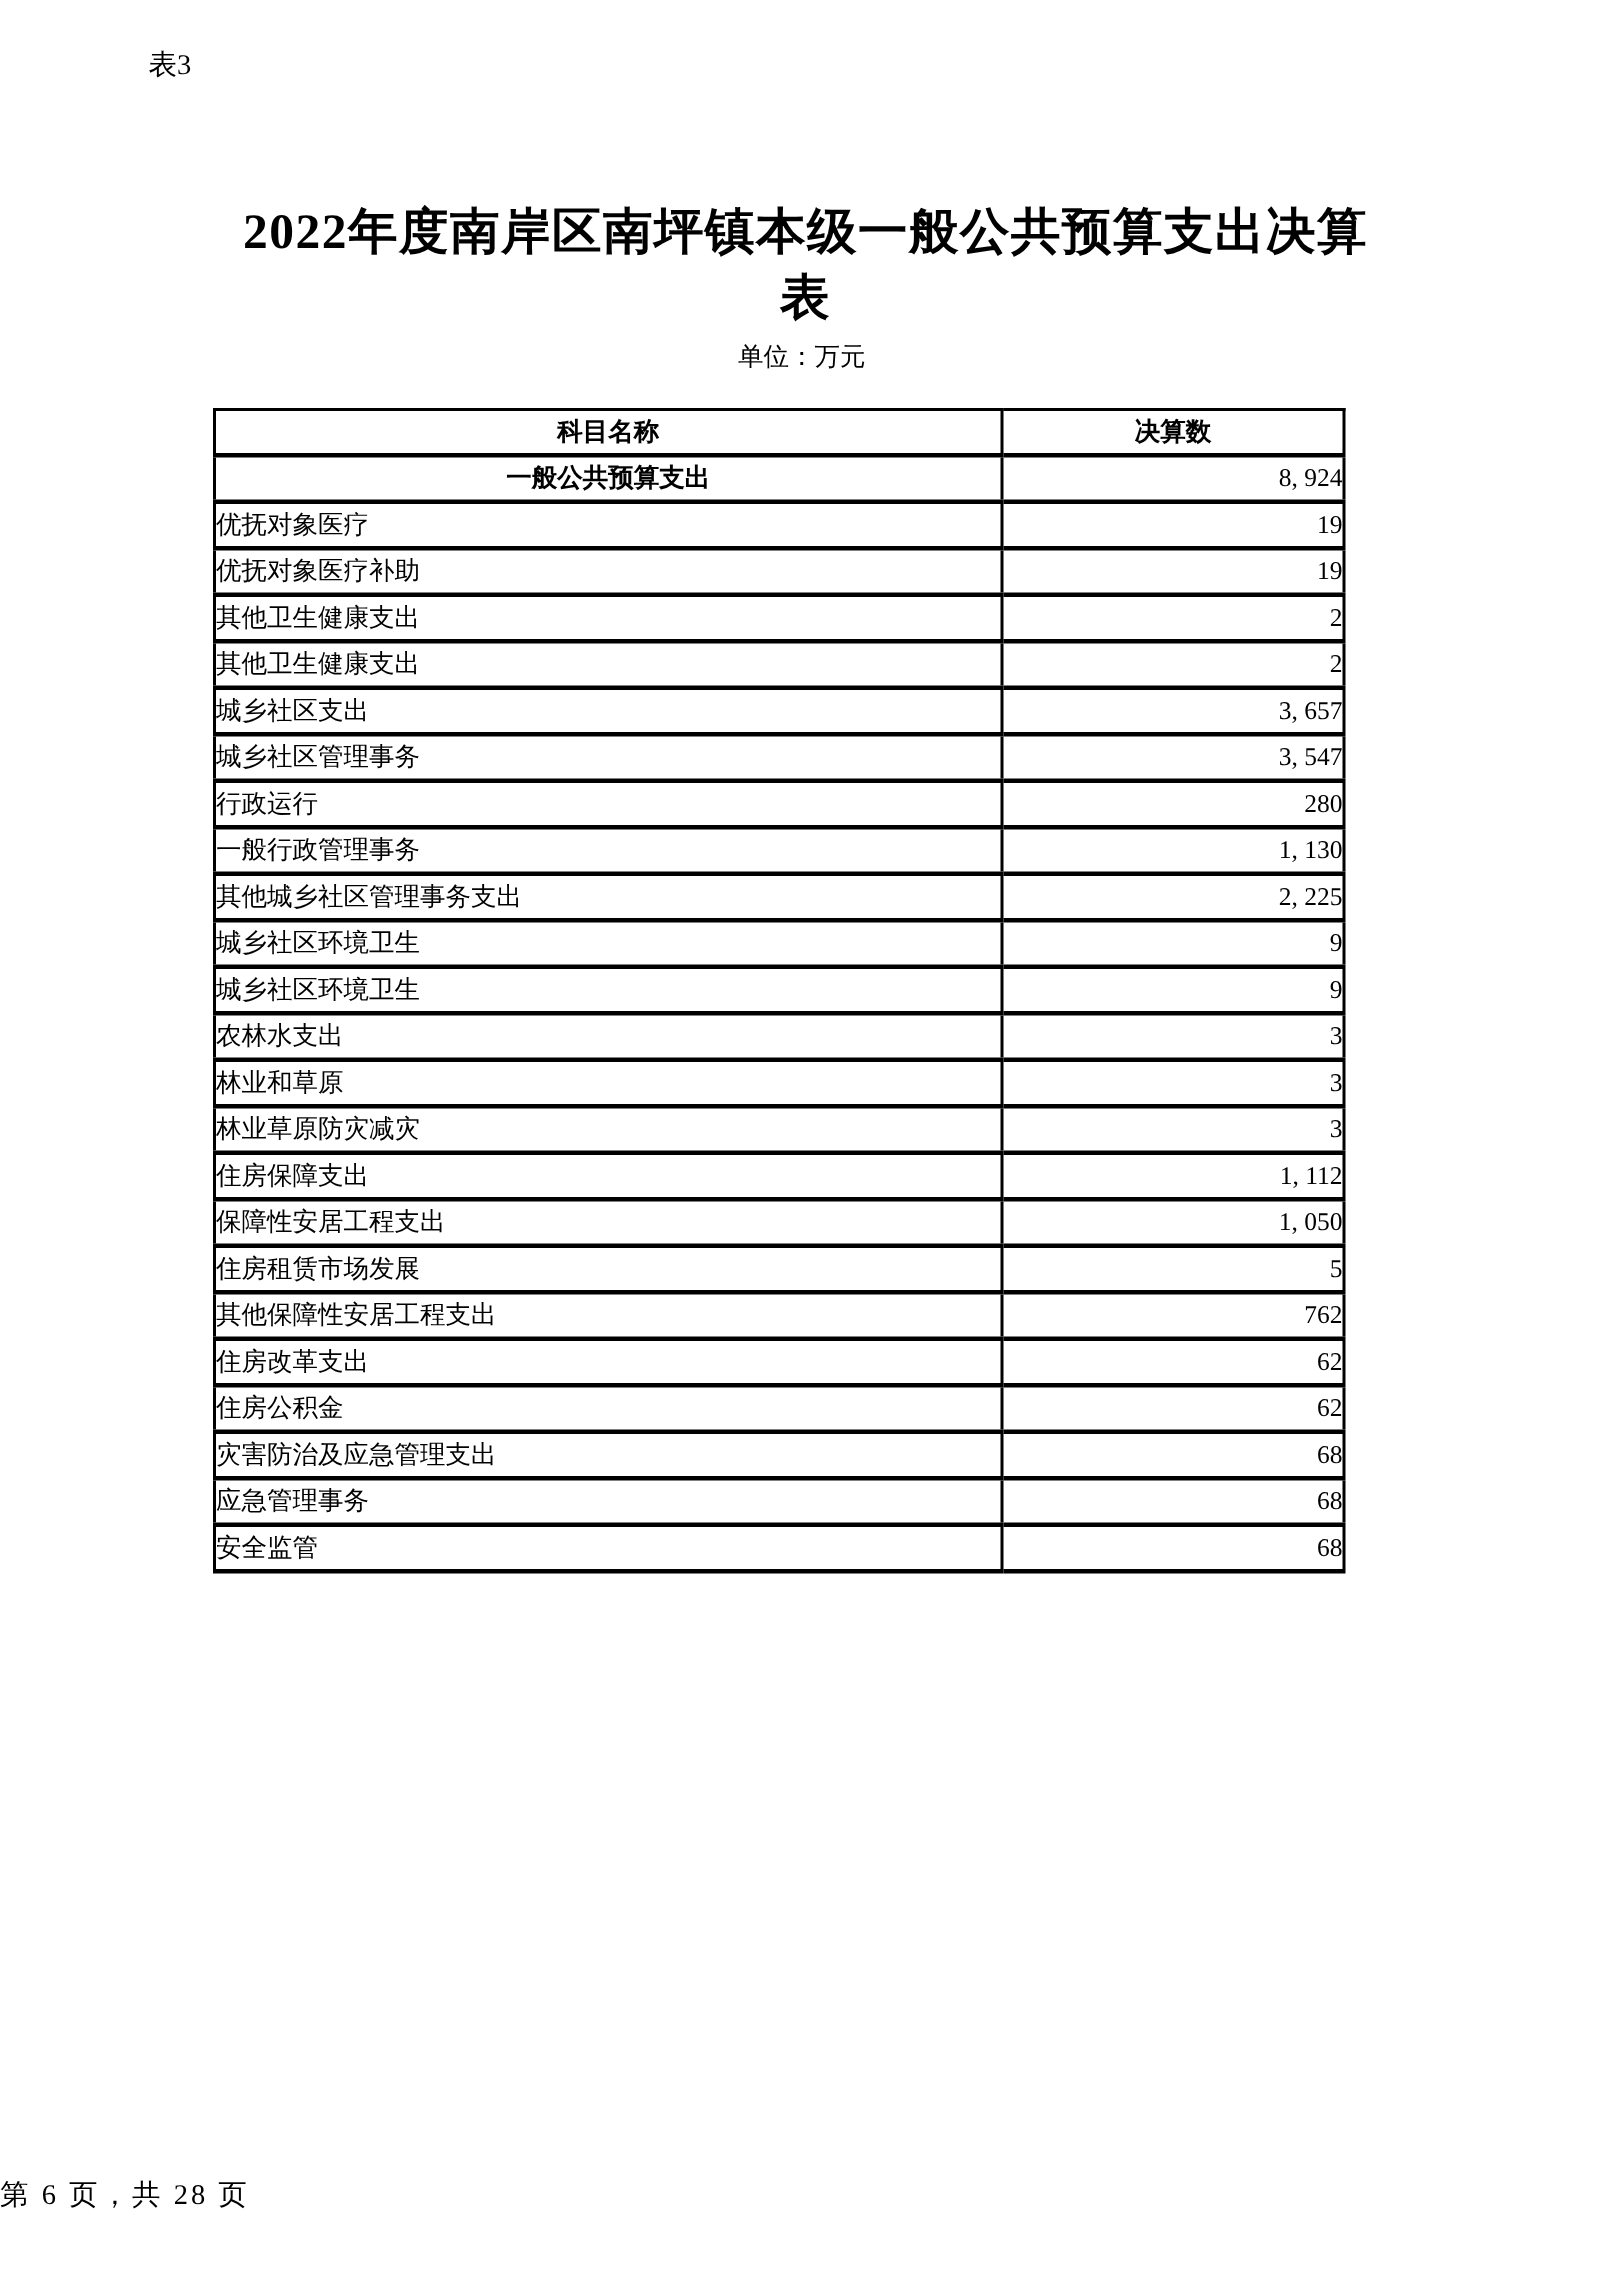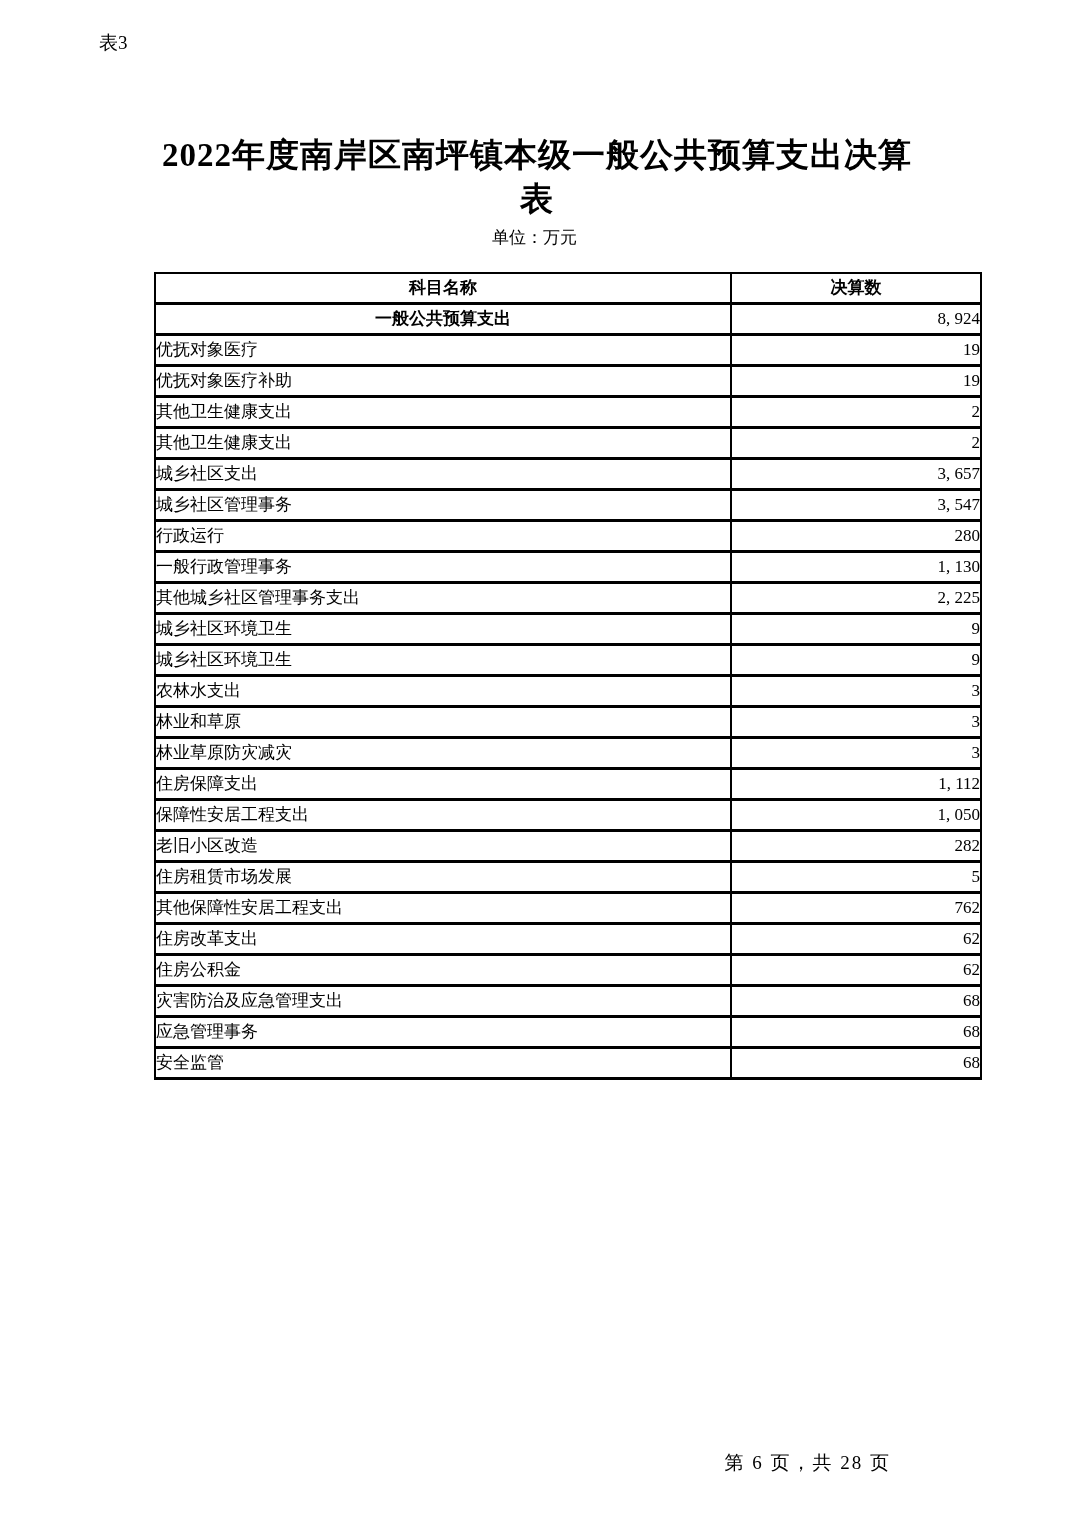--- a/index.html
+++ b/index.html
@@ -16,21 +16,21 @@
   .title {
     position:absolute; left:162px; top:134px; width:750px;
     margin:0; text-align:center;
     font-size:33px; font-weight:bold; line-height:1.33;
     letter-spacing:1px;
   }
   .unit {
     position:absolute; left:158px; top:226px; width:753px;
     text-align:center; font-size:17px;
   }
-  .table-wrap { position:absolute; left:154px; top:272px; width:828px; }
+  .table-wrap { position:absolute; left:142px; top:272px; width:755px; }
   table.budget {
     border-collapse:collapse; table-layout:fixed; width:100%;
   }
   table.budget col.c-name  { width:525px; }
   table.budget col.c-value { width:228px; }
   table.budget th, table.budget td {
     border:2px solid #000;
     border-top-width:3px; border-bottom-width:3px;
     height:28px; padding:0 0;
     font-size:17px; line-height:28px;
@@ -42,21 +42,21 @@
     font-family:"Liberation Sans", sans-serif;
     font-size:17px;
   }
   td.name  { text-align:left;  padding-left:5px; }
   td.value { text-align:right; padding-right:9px; }
   tr.total td.name  { text-align:center; font-weight:bold;
     font-family:"Liberation Sans", sans-serif; }
   tr.level2 td.name { }
   .footer {
     position:absolute; left:0; top:1450px; width:891px;
-    text-align:right; font-size:19px; letter-spacing:2px;
+    text-align:left; font-size:19px; letter-spacing:2px;
   }
 </style>
 </head>
 <body>
 
 <div class="tag">表3</div>
 
 <h1 class="title">2022年度南岸区南坪镇本级一般公共预算支出决算表</h1>
 
 <div class="unit">单位：万元</div>
@@ -136,24 +136,20 @@
         </tr>
         <tr class="level1">
           <td class="name">住房保障支出</td>
           <td class="value">1, 112</td>
         </tr>
         <tr class="level1">
           <td class="name">保障性安居工程支出</td>
           <td class="value">1, 050</td>
         </tr>
         <tr class="level2">
-          <td class="name">老旧小区改造</td>
-          <td class="value">282</td>
-        </tr>
-        <tr class="level2">
           <td class="name">住房租赁市场发展</td>
           <td class="value">5</td>
         </tr>
         <tr class="level2">
           <td class="name">其他保障性安居工程支出</td>
           <td class="value">762</td>
         </tr>
         <tr class="level1">
           <td class="name">住房改革支出</td>
           <td class="value">62</td>

